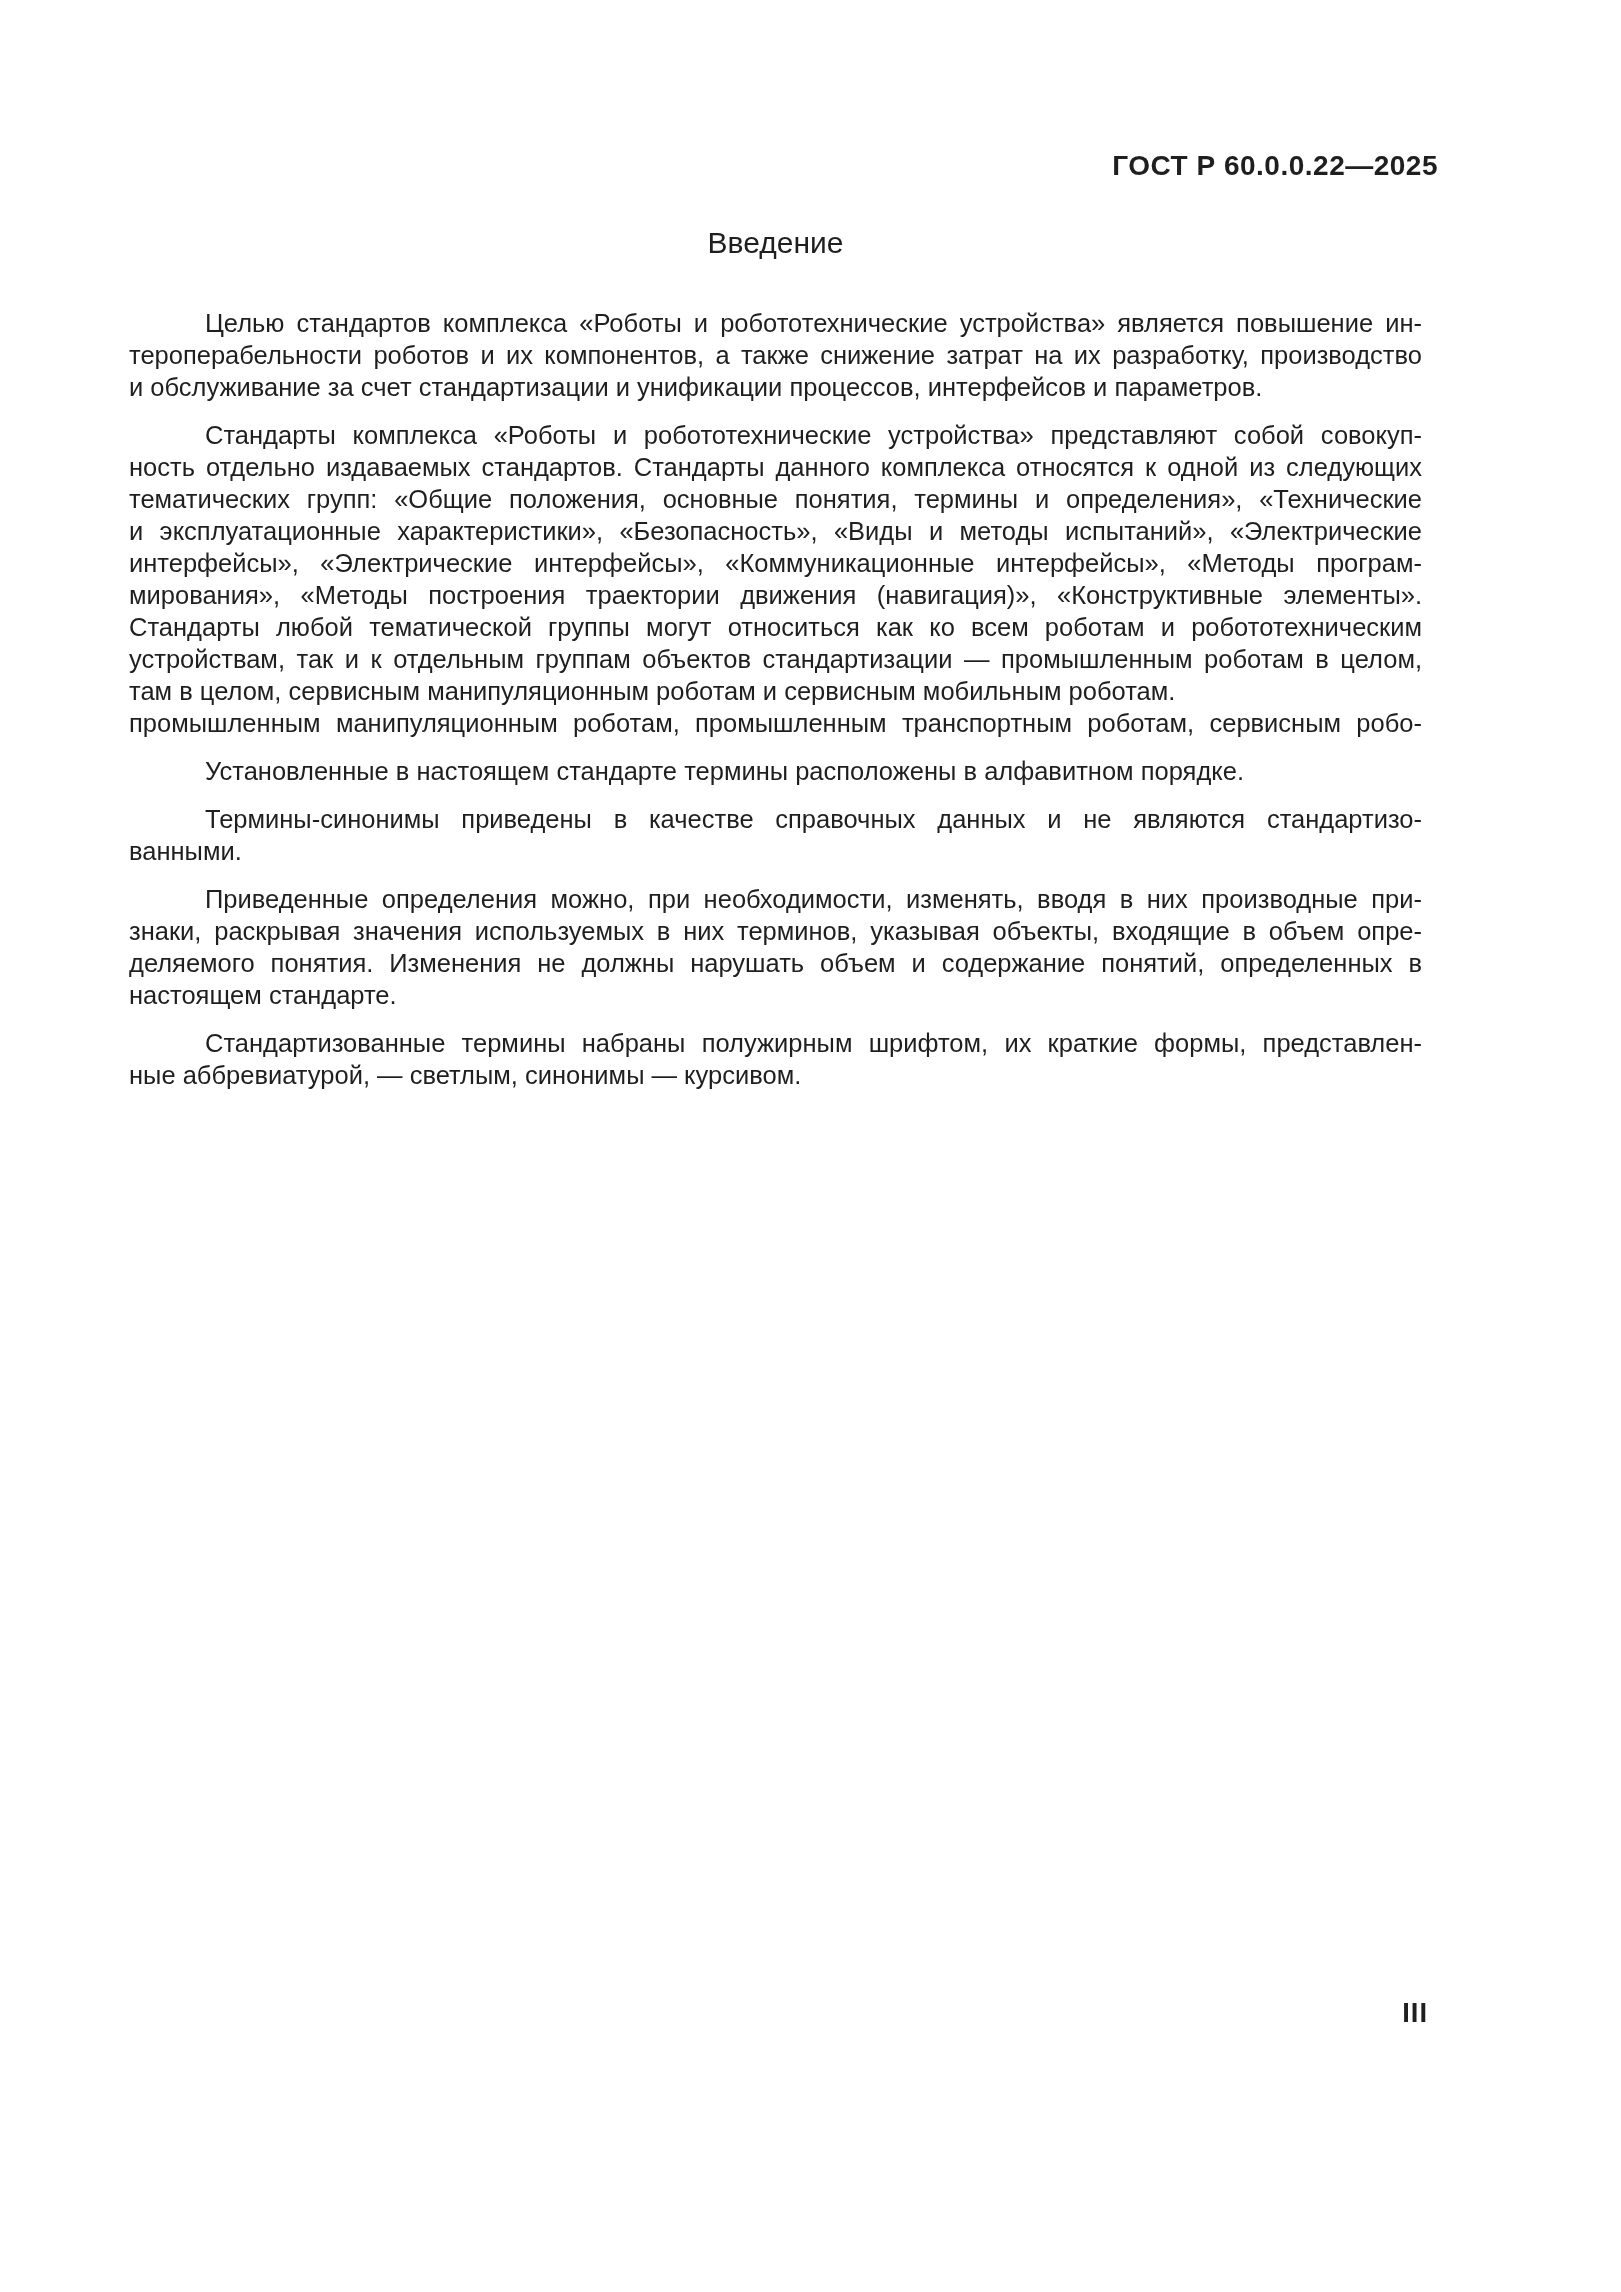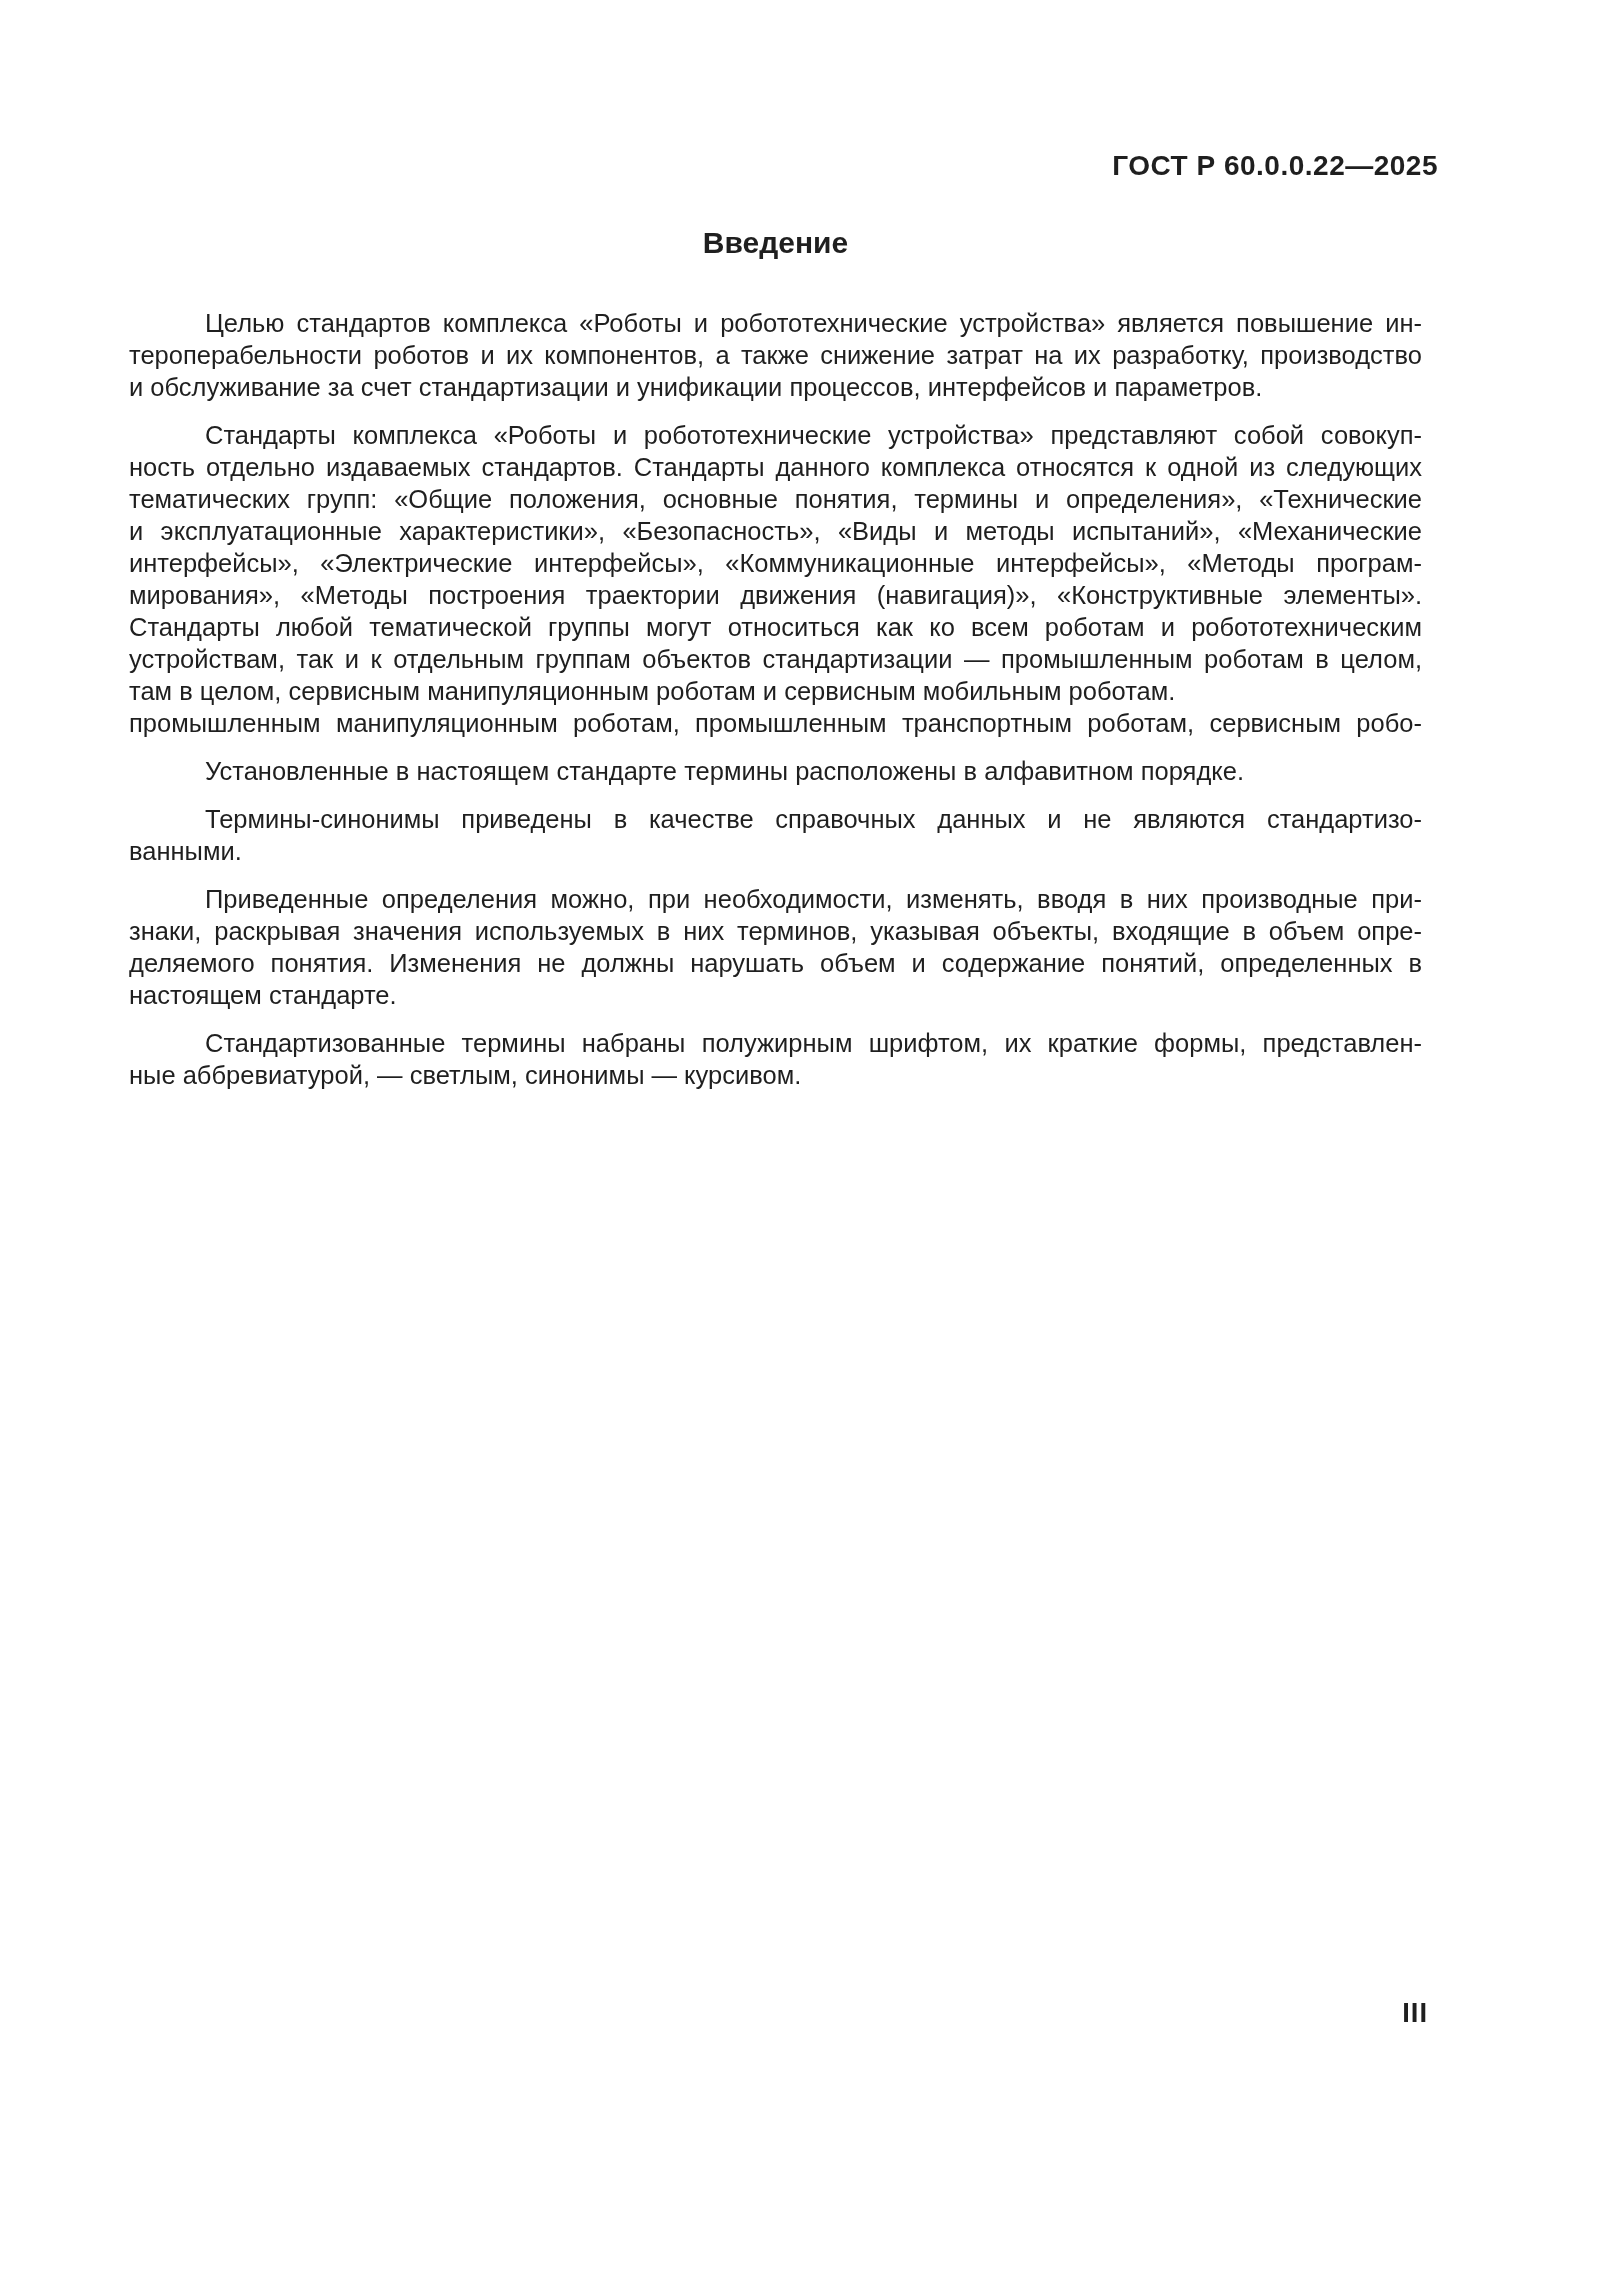--- a/index.html
+++ b/index.html
@@ -29,21 +29,21 @@
     white-space: nowrap;
   }
   .title {
     position: absolute;
     top: 226px;
     left: 113px;
     width: 1325px;
     margin: 0;
     text-align: center;
     font-size: 30px;
-    font-weight: bold;
+    font-weight: normal;
   }
   .body-text {
     position: absolute;
     top: 291px;
     left: 113px;
     width: 1325px;
   }
   .para { margin: 16px; padding: 0; }
   .line {
     font-size: 25.5px;
@@ -79,21 +79,21 @@
   <div class="body-text" id="body-text">
       <div class="para">
         <div class="line first just">Целью стандартов комплекса «Роботы и робототехнические устройства» является повышение ин-</div>
         <div class="line just">тероперабельности роботов и их компонентов, а также снижение затрат на их разработку, производство</div>
         <div class="line">и обслуживание за счет стандартизации и унификации процессов, интерфейсов и параметров.</div>
       </div>
       <div class="para">
         <div class="line first just">Стандарты комплекса «Роботы и робототехнические устройства» представляют собой совокуп-</div>
         <div class="line just">ность отдельно издаваемых стандартов. Стандарты данного комплекса относятся к одной из следующих</div>
         <div class="line just">тематических групп: «Общие положения, основные понятия, термины и определения», «Технические</div>
-        <div class="line just">и эксплуатационные характеристики», «Безопасность», «Виды и методы испытаний», «Механические</div>
+        <div class="line just">и эксплуатационные характеристики», «Безопасность», «Виды и методы испытаний», «Электрические</div>
         <div class="line just">интерфейсы», «Электрические интерфейсы», «Коммуникационные интерфейсы», «Методы програм-</div>
         <div class="line just">мирования», «Методы построения траектории движения (навигация)», «Конструктивные элементы».</div>
         <div class="line just">Стандарты любой тематической группы могут относиться как ко всем роботам и робототехническим</div>
         <div class="line just">устройствам, так и к отдельным группам объектов стандартизации — промышленным роботам в целом,</div>
         <div class="line">там в целом, сервисным манипуляционным роботам и сервисным мобильным роботам.</div>
         <div class="line just">промышленным манипуляционным роботам, промышленным транспортным роботам, сервисным робо-</div>
       </div>
       <div class="para">
         <div class="line first">Установленные в настоящем стандарте термины расположены в алфавитном порядке.</div>
       </div>

